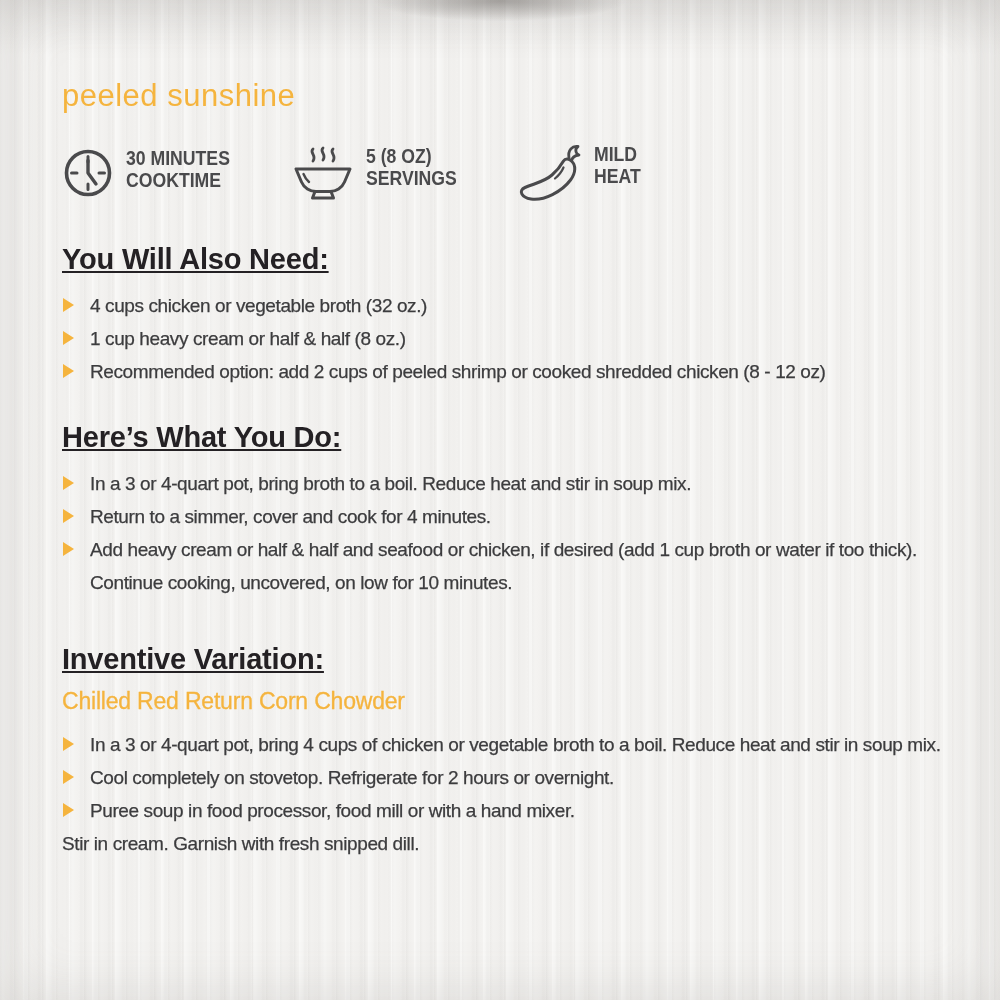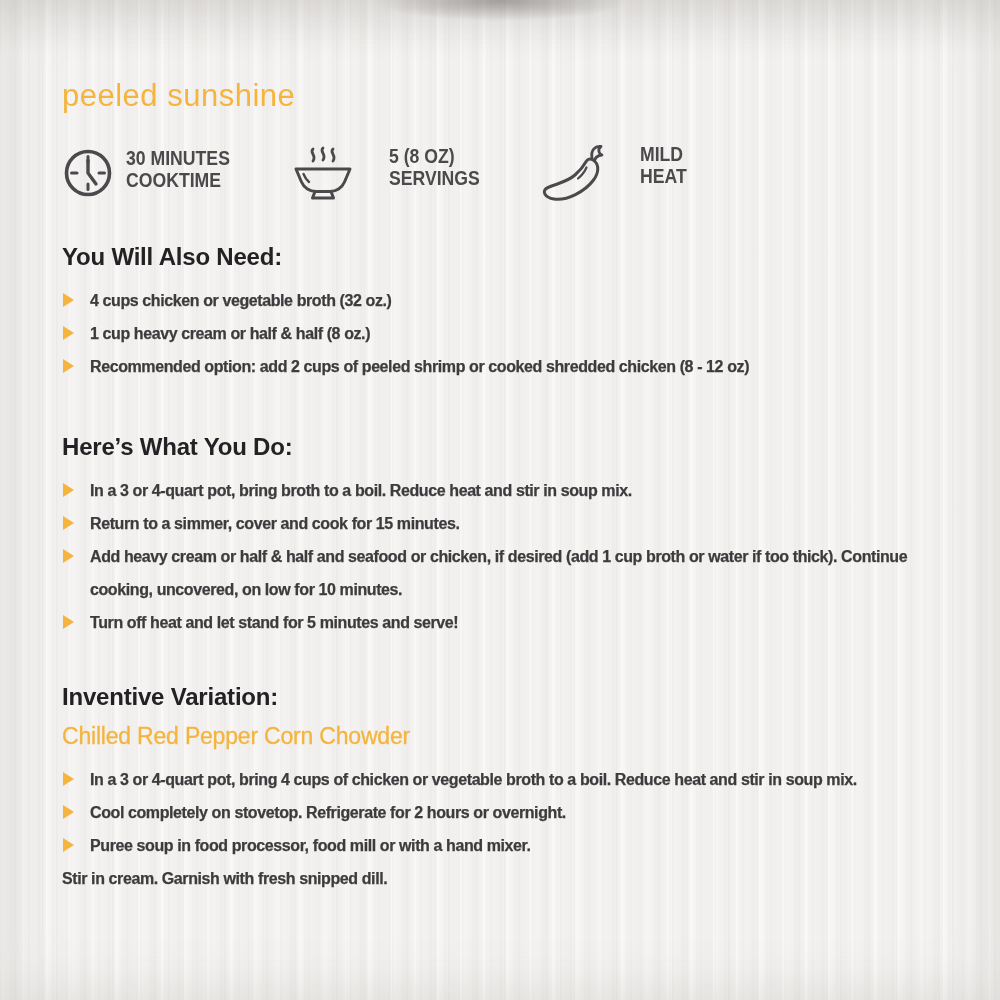--- a/index.html
+++ b/index.html
@@ -34,48 +34,48 @@
   }
   .brand-title{
     margin-top:6px;color:var(--accent-yellow);
     font-size:41px;font-weight:700;letter-spacing:-0.5px;line-height:1;
     white-space:nowrap;
   }
   .tm{font-size:13px;font-weight:700;vertical-align:top;position:relative;top:2px;letter-spacing:0;}
 
   .badges{margin-top:32px;display:flex;align-items:center;}
   .badge{display:flex;align-items:flex-start;}
-  .badge + .badge{margin-left:42px;gap:23px;}
+  .badge + .badge{margin-left:42px;}
   .badge svg{flex:none;display:block;}
   .badge-text{
     margin-left:12px;color:var(--icon-gray);
     font-weight:700;font-size:21px;line-height:22px;letter-spacing:0;
     transform:scaleX(0.84);transform-origin:left center;white-space:nowrap;
   }
 
   .section-heading{
-    color:var(--heading);font-size:24px;font-weight:700;letter-spacing:-0.2px;line-height:1;
+    color:var(--heading);font-size:29px;font-weight:700;letter-spacing:-0.2px;line-height:1;text-decoration:underline;
   }
   .s1{margin-top:42px;}
-  .s2{margin-top:52px;}
+  .s2{margin-top:35px;}
   .s3{margin-top:46px;}
   .sub-heading{
     margin-top:16px;color:var(--accent-yellow);
     font-size:23px;font-weight:500;letter-spacing:-0.2px;line-height:1;
     -webkit-text-stroke:0.3px var(--accent-yellow);
   }
   .blist{margin-top:15px;}
   .bullet{display:flex;align-items:flex-start;}
   .tri{
     flex:none;width:0;height:0;margin:9px 16px 0 1px;
     border-left:11px solid var(--accent-yellow);
     border-top:7px solid transparent;border-bottom:7px solid transparent;
   }
   .btxt{
-    color:var(--text-dark);font-size:16px;font-weight:700;
+    color:var(--text-dark);font-size:19px;font-weight:400;
     letter-spacing:-0.4px;line-height:33px;
     -webkit-text-stroke:0.25px var(--text-dark);
   }
 </style>
 </head>
 <body>
 
 <div class="vignette"></div>
 <div class="photo-shadow"></div>
 
@@ -152,36 +152,32 @@
 
   <div class="section s2">
     <div class="section-heading">Here’s What You Do:</div>
     <div class="blist">
       <div class="bullet">
         <span class="tri"></span>
         <span class="btxt">In a 3 or 4-quart pot, bring broth to a boil. Reduce heat and stir in soup mix.</span>
       </div>
       <div class="bullet">
         <span class="tri"></span>
-        <span class="btxt">Return to a simmer, cover and cook for 15 minutes.</span>
+        <span class="btxt">Return to a simmer, cover and cook for 4 minutes.</span>
       </div>
       <div class="bullet">
         <span class="tri"></span>
         <span class="btxt">Add heavy cream or half &amp; half and seafood or chicken, if desired (add 1 cup broth or water if too thick).  Continue cooking, uncovered, on low for 10 minutes.</span>
-      </div>
-      <div class="bullet">
-        <span class="tri"></span>
-        <span class="btxt">Turn off heat and let stand for 5 minutes and serve!</span>
       </div>
     </div>
   </div>
 
   <div class="section s3">
     <div class="section-heading">Inventive Variation:</div>
-    <div class="sub-heading">Chilled Red Pepper Corn Chowder</div>
+    <div class="sub-heading">Chilled Red Return Corn Chowder</div>
     <div class="blist">
       <div class="bullet">
         <span class="tri"></span>
         <span class="btxt">In a 3 or 4-quart pot, bring 4 cups of chicken or vegetable broth to a boil. Reduce heat and stir in soup mix.</span>
       </div>
       <div class="bullet">
         <span class="tri"></span>
         <span class="btxt">Cool completely on stovetop. Refrigerate for 2 hours or overnight.</span>
       </div>
       <div class="bullet">

